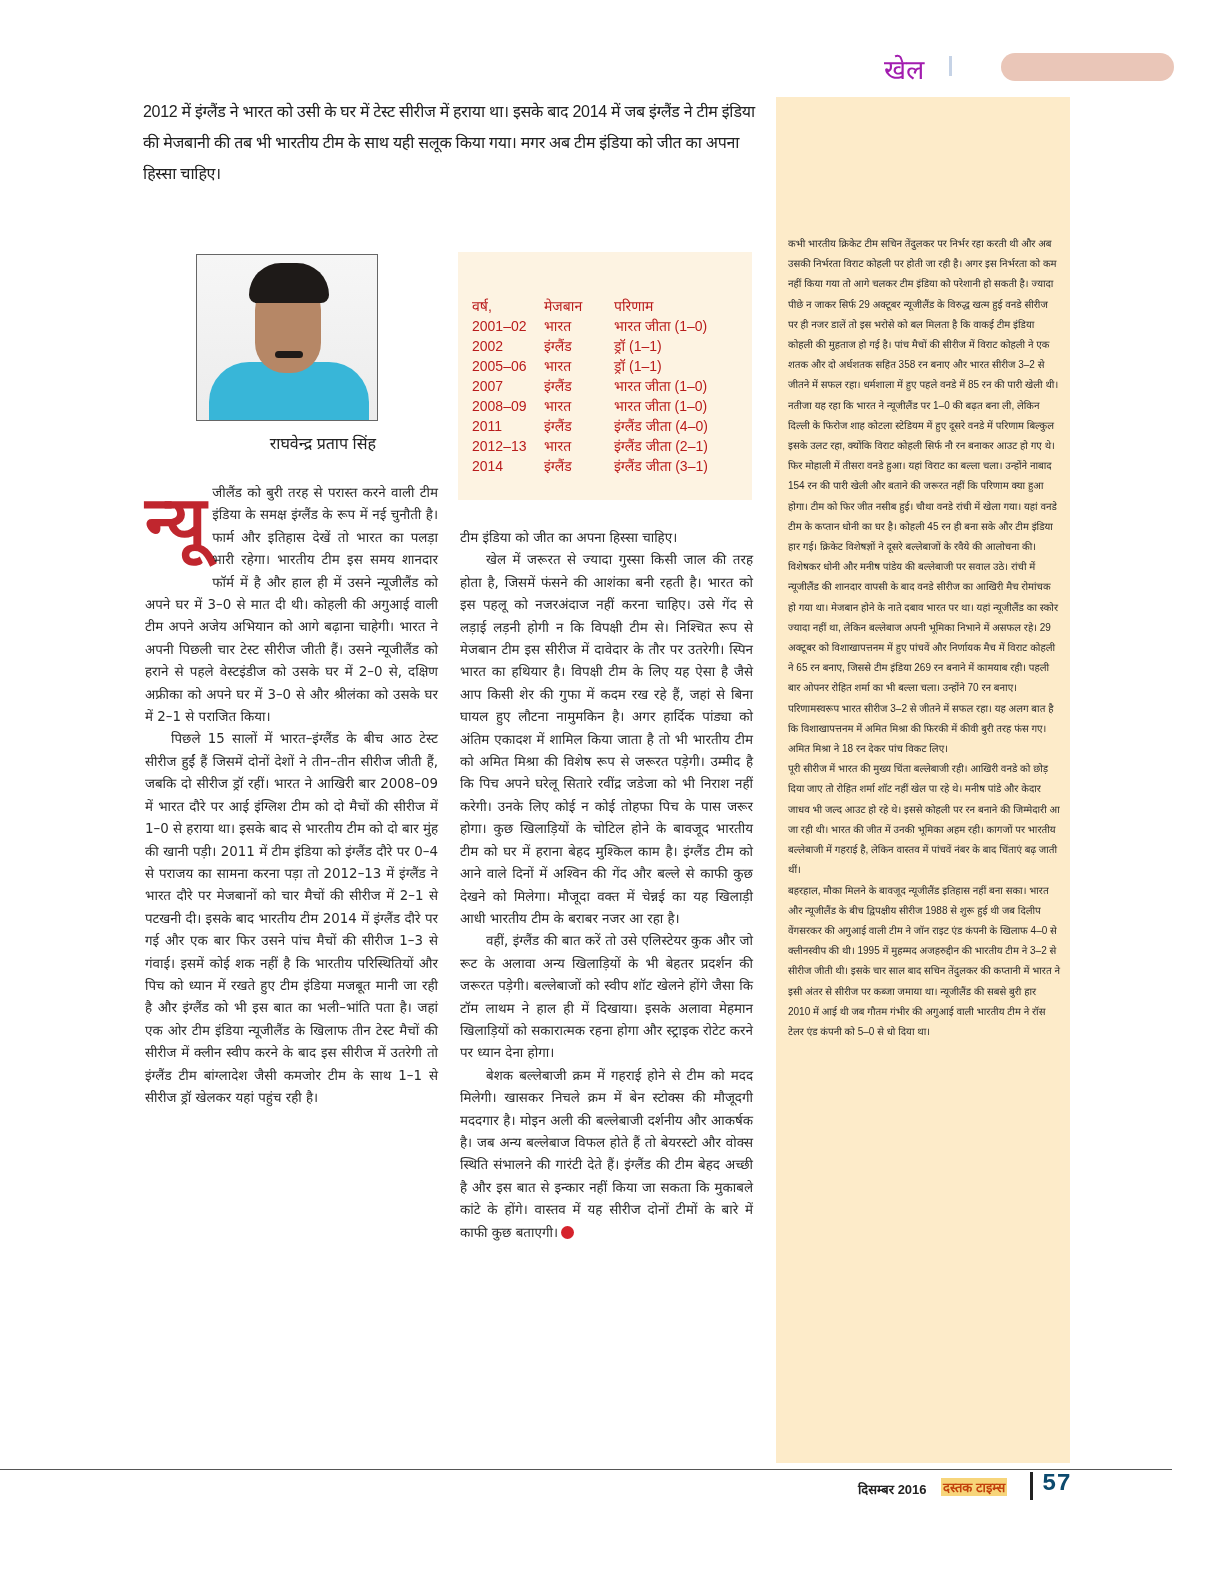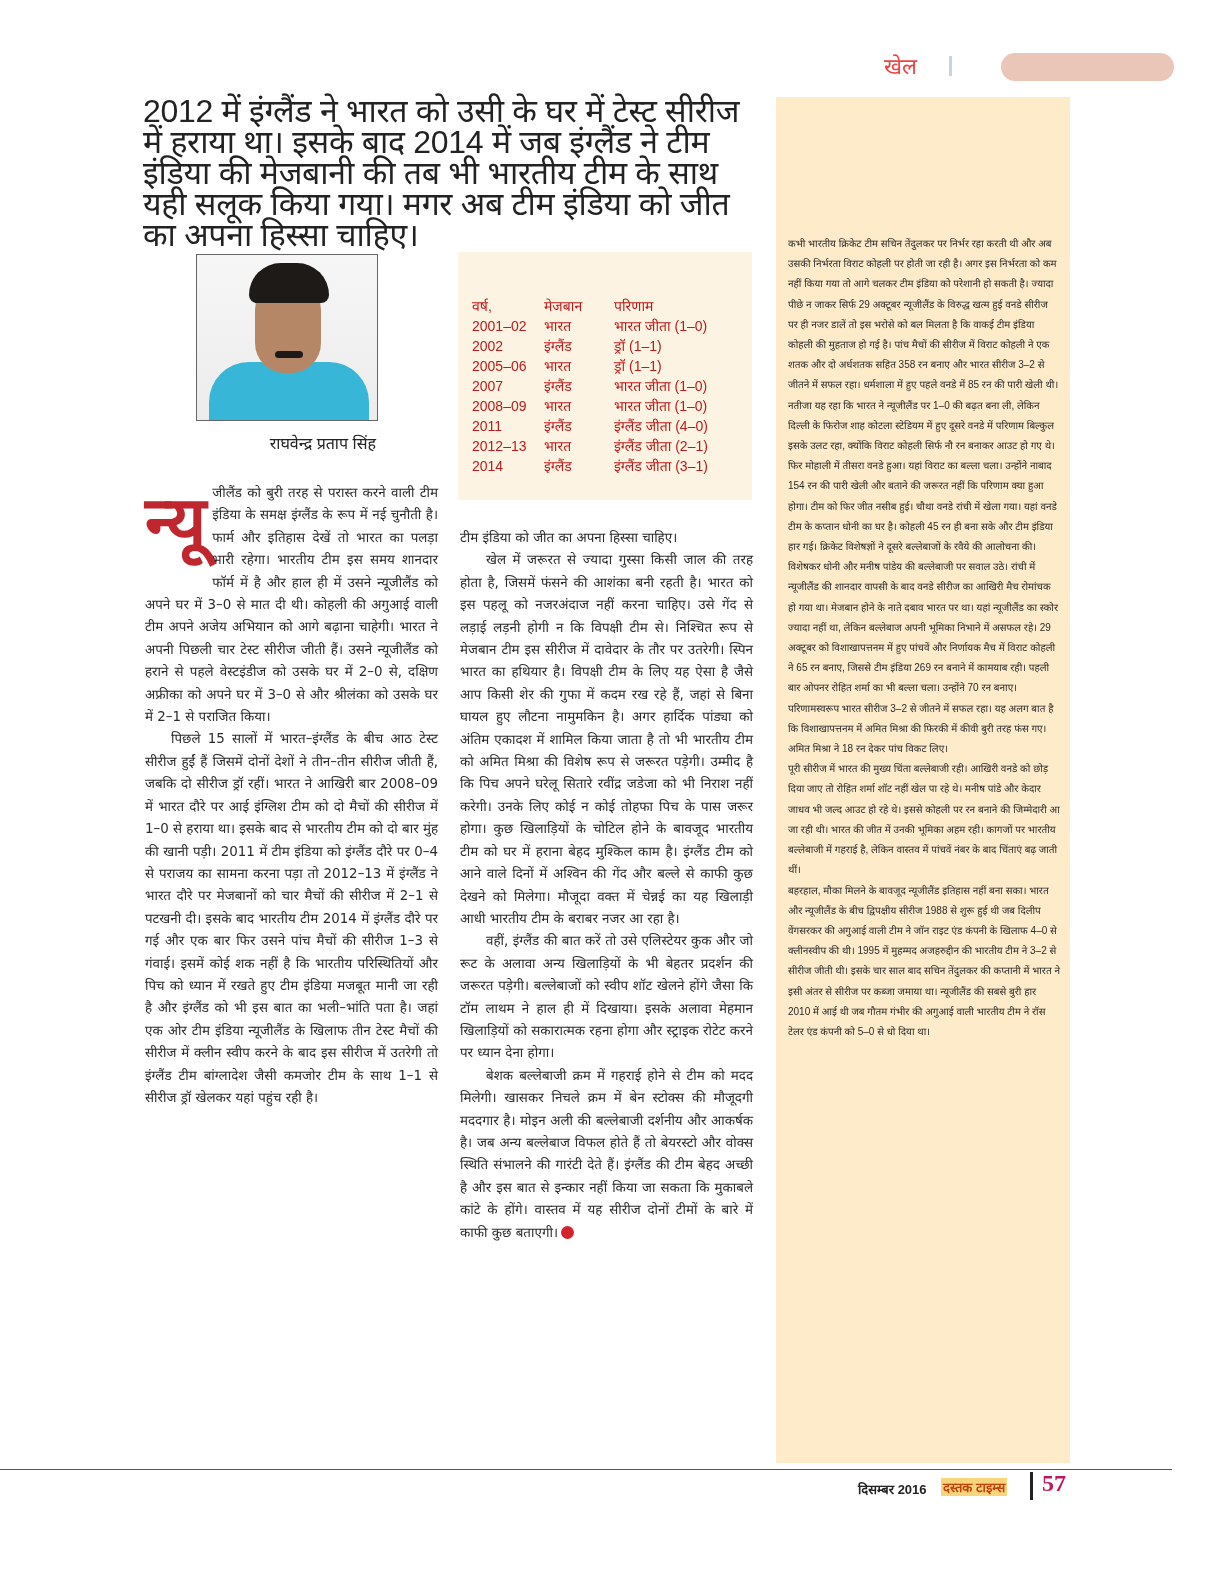--- a/index.html
+++ b/index.html
@@ -1,20 +1,20 @@
 <!DOCTYPE html>
 <html><head>
 <meta charset="utf-8">
 <style>
   html, body { margin:0; padding:0; background:#ffffff; }
   body { width:1224px; height:1584px; position:relative; overflow:hidden; font-family:"DejaVu Sans", sans-serif; color:#2a2a2a; }
-  .section-tag { position:absolute; left:884px; top:50px; font-size:22px; color:#ef4444; }
+  .section-tag { position:absolute; left:884px; top:50px; font-size:27px; color:#a21caf; }
   .tag-divider { position:absolute; left:949px; top:56px; width:3px; height:20px; background:#c6d3e6; }
   .tag-pill { position:absolute; left:1001px; top:53px; width:173px; height:28px; border-radius:14px; background:#eac6b8; }
-  .pull-quote { position:absolute; left:143px; top:96px; width:615px; font-family:"Liberation Sans", sans-serif; font-size:32px; line-height:31px; color:#222; letter-spacing:-0.3px; }
+  .pull-quote { position:absolute; left:143px; top:96px; width:615px; font-family:"Liberation Sans", sans-serif; font-size:16px; line-height:31px; color:#222; letter-spacing:-0.3px; }
   .author-photo { position:absolute; left:196px; top:254px; width:180px; height:165px; border:1px solid #666; background:linear-gradient(#f6f6f6,#ececec); overflow:hidden; }
   .author-photo .shirt { position:absolute; left:12px; bottom:0; width:160px; height:58px; background:#38b6d8; border-radius:40px 40px 0 0; }
   .author-photo .head { position:absolute; left:58px; top:22px; width:66px; height:96px; background:#b68766; border-radius:33px 33px 30px 30px; }
   .author-photo .hair { position:absolute; left:52px; top:8px; width:80px; height:40px; background:#1e1a18; border-radius:40px 40px 10px 10px; }
   .author-photo .mustache { position:absolute; left:78px; top:96px; width:28px; height:7px; background:#1f1a18; border-radius:6px; }
   .author-name { position:absolute; left:196px; top:432px; width:180px; text-align:right; font-family:"Liberation Sans", sans-serif; font-size:16px; color:#222; }
   .table-box { position:absolute; left:458px; top:252px; width:294px; height:248px; background:#fdf3e2; }
   .table-head { position:absolute; left:8px; top:7px; width:276px; height:34px; background:#ecdac3; text-align:center; font-family:"Liberation Sans", sans-serif; font-weight:bold; font-size:17px; line-height:34px; color:#222; }
   .series-table { position:absolute; left:14px; top:44px; border-collapse:collapse; font-family:"Liberation Sans", sans-serif; font-size:14px; color:#b91c1c; }
   .series-table td { padding:0; height:20px; line-height:20px; }
@@ -28,21 +28,21 @@
   .dropcap { float:left; font-family:"DejaVu Sans", sans-serif; font-weight:bold; font-size:70px; line-height:80px; color:#c0262e; margin:0 6px -4px 0; height:112px; }
   .end-dot { display:inline-block; width:13px; height:13px; border-radius:50%; background:#d5232c; vertical-align:middle; margin-left:3px; }
   .sidebar { position:absolute; left:776px; top:97px; width:294px; height:1366px; background:#fdebc9; }
   .sidebar-title { position:absolute; left:12px; top:14px; width:280px; font-family:"Liberation Sans", sans-serif; font-size:44px; line-height:54px; color:#222; letter-spacing:-0.5px; }
   .sidebar-body { position:absolute; left:12px; top:137px; width:272px; font-family:"Liberation Sans", sans-serif; font-size:10px; line-height:20.2px; color:#2a2a2a; }
   .sidebar-body p { margin:0; }
   .rule { position:absolute; left:0; top:1469px; width:1172px; height:1px; background:#555; }
   .footer-date { position:absolute; left:858px; top:1480px; font-family:"Liberation Sans", sans-serif; font-weight:bold; font-size:13px; color:#222; }
   .footer-brand { position:absolute; left:941px; top:1478px; font-family:"Liberation Sans", sans-serif; font-weight:bold; font-size:13px; color:#c2410c; background:#f7d57a; padding:0 2px; }
   .footer-sep { position:absolute; left:1030px; top:1472px; width:3px; height:28px; background:#222; }
-  .page-num { position:absolute; left:1042px; top:1470px; font-family:Liberation Serif, serif; font-weight:bold; font-size:24px; color:#be185d; }
+  .page-num { position:absolute; left:1042px; top:1470px; font-family:Liberation Mono, monospace; font-weight:bold; font-size:24px; color:#0c4a6e; }
 </style>
 </head>
 <body>
 
 <div class="section-tag">खेल</div>
 <div class="tag-divider"></div>
 <div class="tag-pill"></div>
 
 <div class="pull-quote">2012 में इंग्लैंड ने भारत को उसी के घर में टेस्ट सीरीज में हराया था। इसके बाद 2014 में जब इंग्लैंड ने टीम इंडिया की मेजबानी की तब भी भारतीय टीम के साथ यही सलूक किया गया। मगर अब टीम इंडिया को जीत का अपना हिस्सा चाहिए।</div>
 

